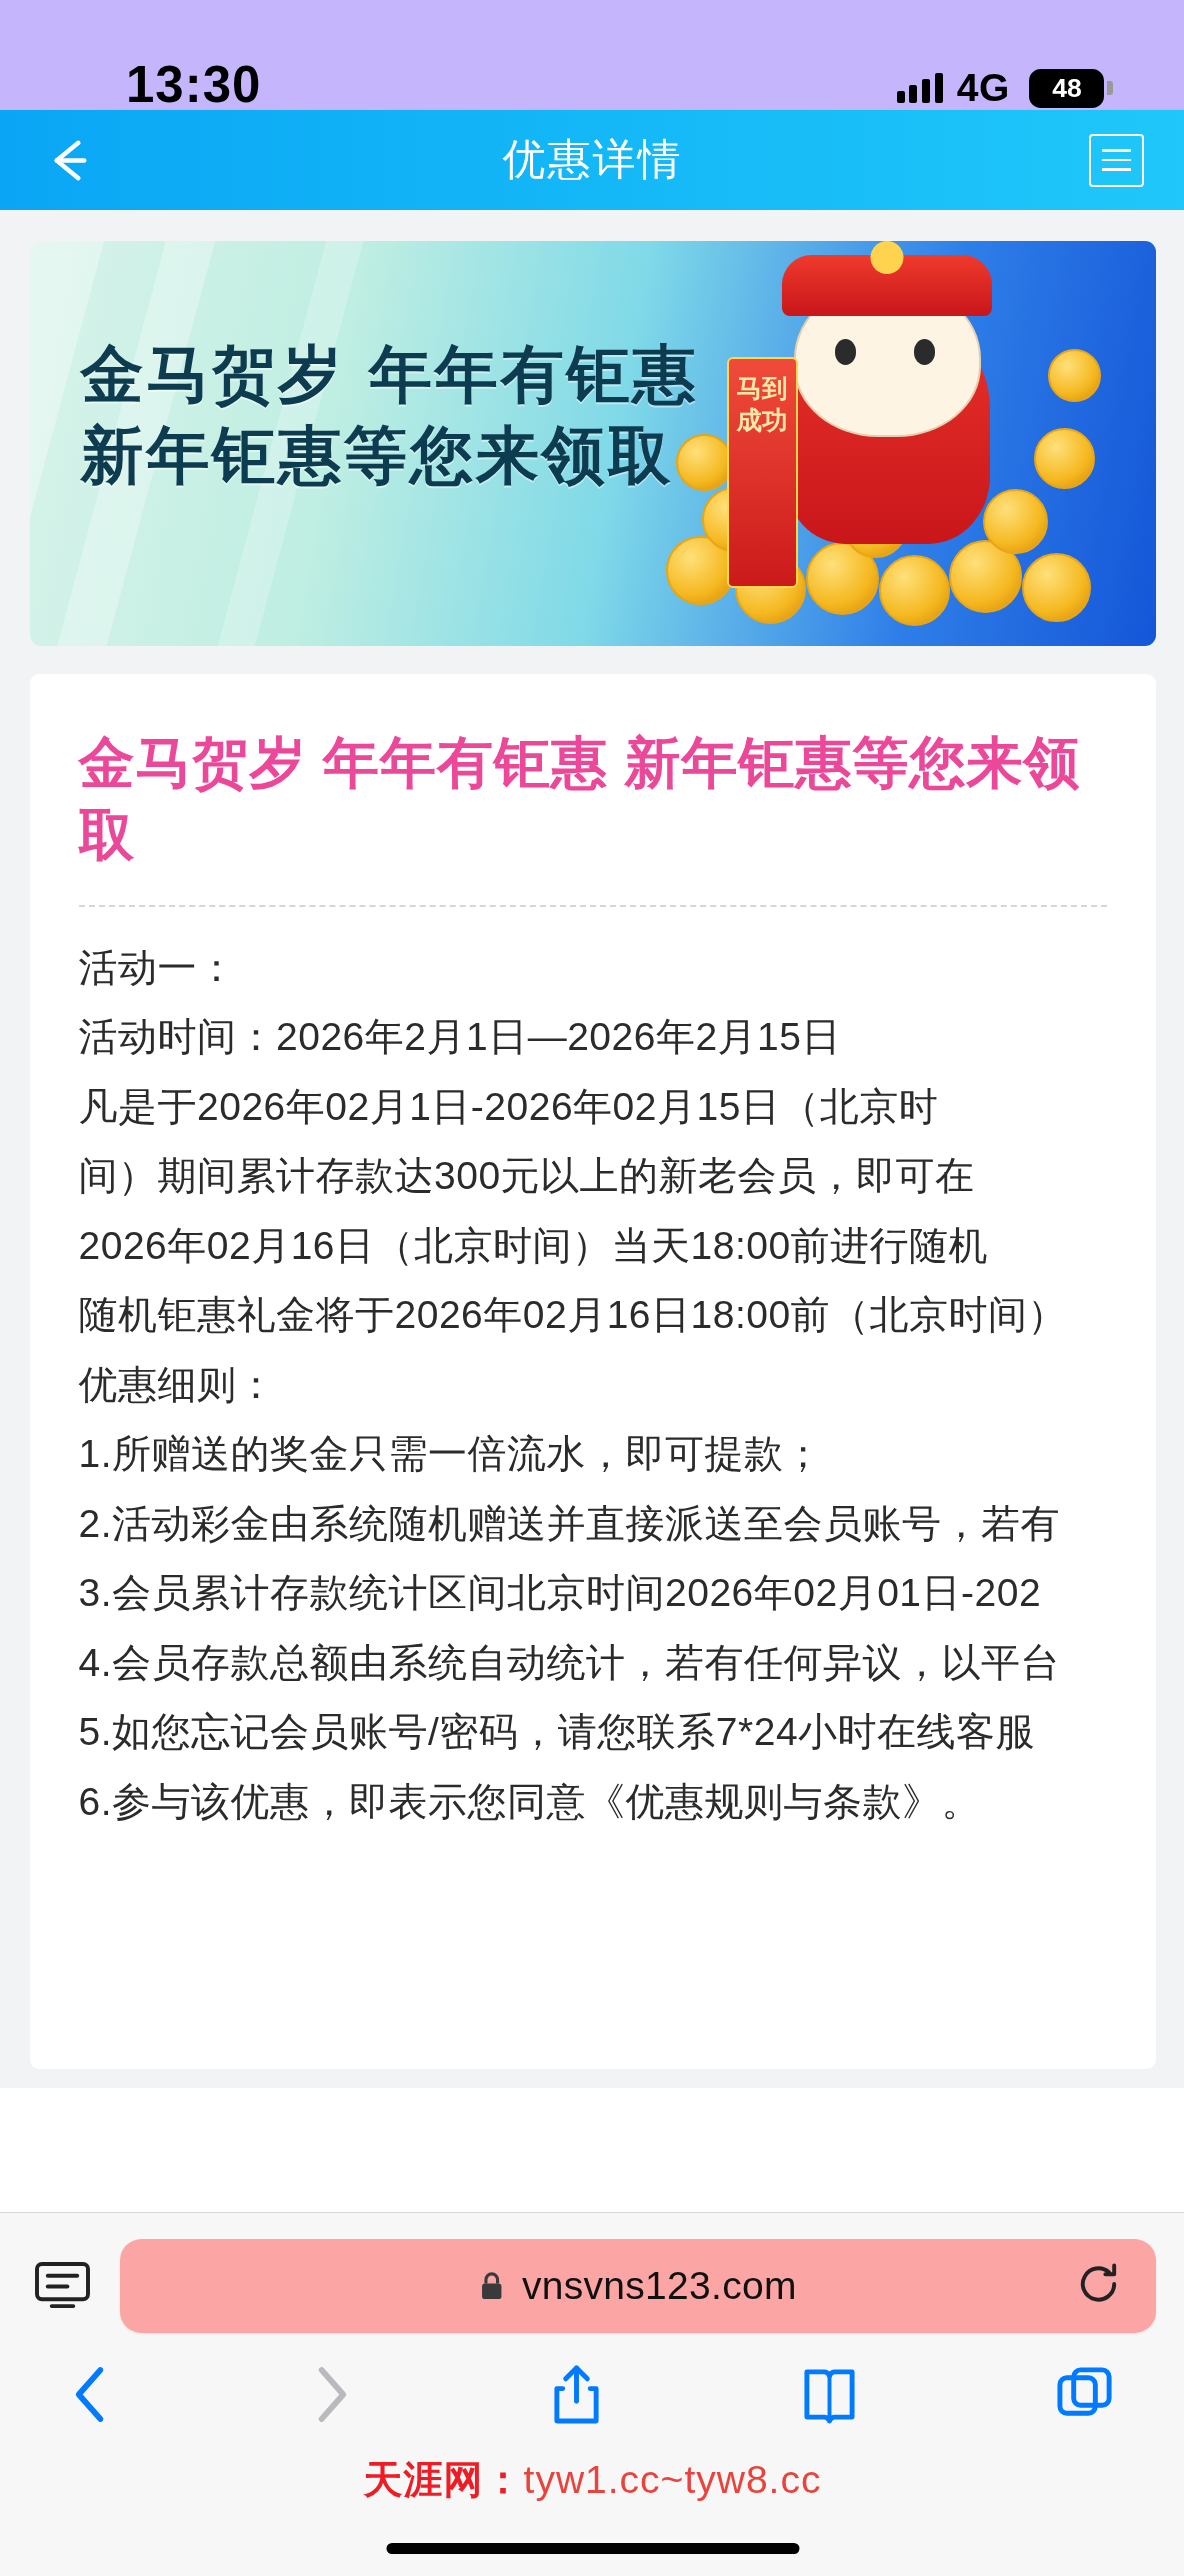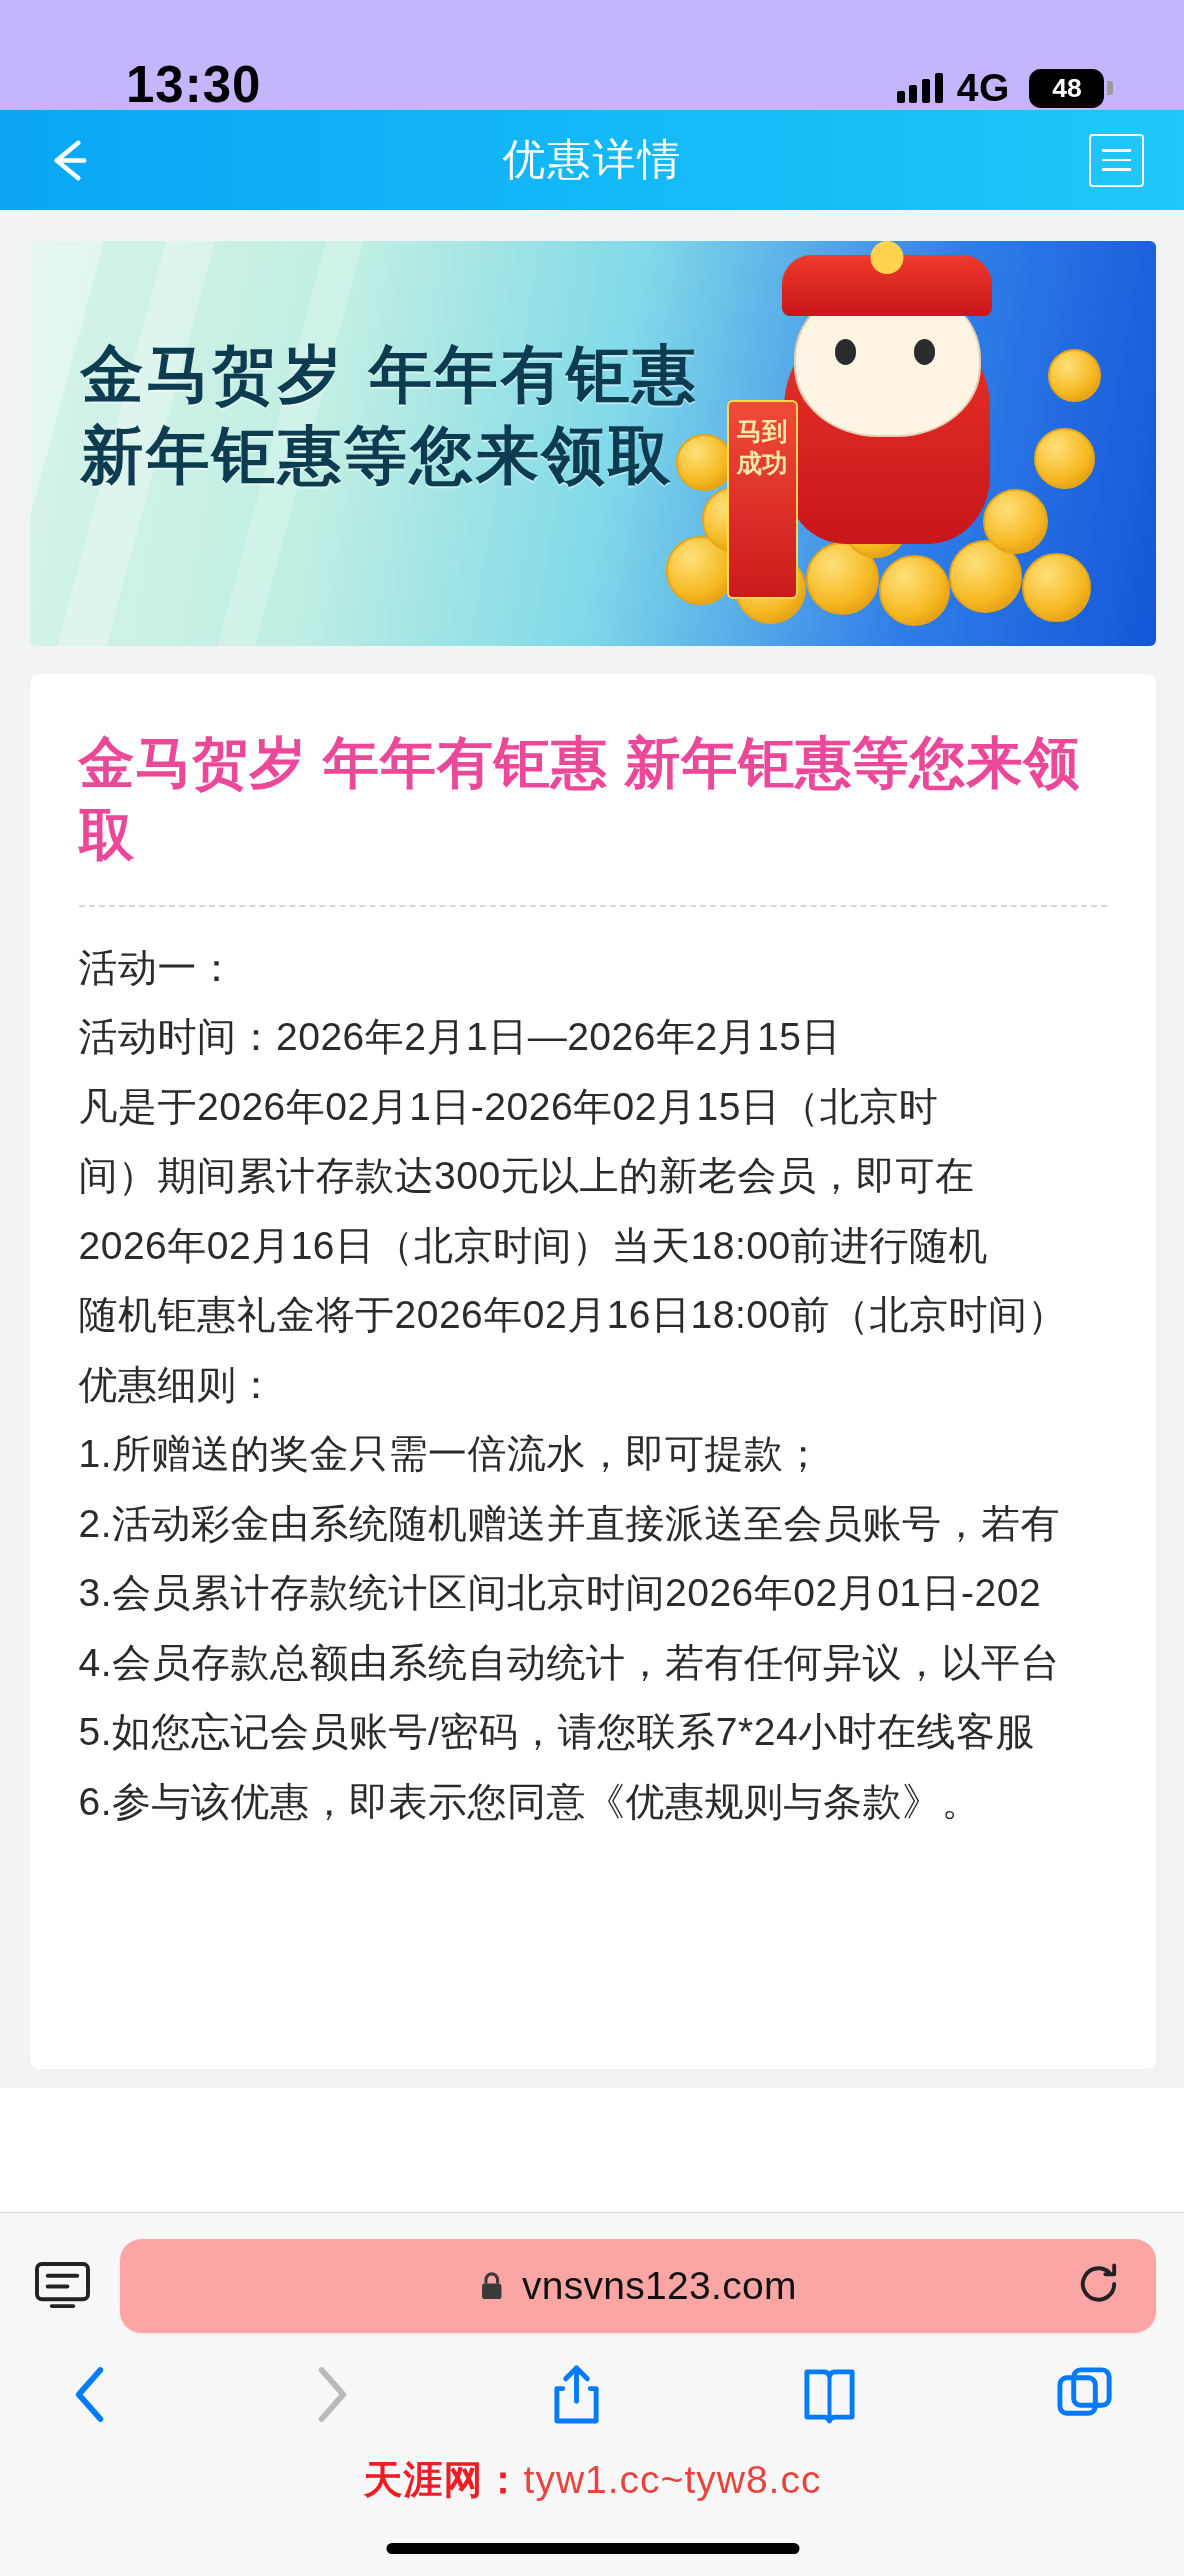--- a/index.html
+++ b/index.html
@@ -117,21 +117,21 @@
     background: #f2f3f5;
     padding: 31px 29.5px 0 29.5px;
     height: 1878px;
     overflow: hidden;
   }
 
   
   .banner {
     width: 100%;
     height: 405px;
-    border-radius: 6px;
+    border-radius: 11px;
     overflow: hidden;
     position: relative;
     background: linear-gradient(100deg, #d8f3ea 0%, #bfeee2 28%, #7fd9e8 52%, #2f7fe8 78%, #1456d8 100%);
   }
   .banner-diag {
     position: absolute;
     inset: 0;
     background:
       linear-gradient(105deg, rgba(255,255,255,0.35) 0 6%, transparent 6% 11%,
                       rgba(255,255,255,0.30) 11% 15%, transparent 15% 24%,
@@ -200,31 +200,30 @@
     width: 21.6px; height: 25.5px;
     background: #2b2b2b;
     border-radius: 50%;
     top: 98px;
   }
   .mascot-eye.l { left: 198px; }
   .mascot-eye.r { left: 277px; }
   .mascot-scroll {
     position: absolute;
     left: 90px; top: 116px;
-    width: 71px; height: 199px;
+    width: 71px; height: 231px;
     background: linear-gradient(180deg, #f04b3a, #cc1a1b);
     border-radius: 5.9px;
     border: 2.9px solid #ffd84d;
     color: #ffe9a8;
     font-size: 25.5px;
     text-align: center;
     padding-top: 13.8px;
     line-height: 1.25;
     font-weight: 700;
-    margin-top: 43px;
   }
 
   
   .content-card {
     margin-top: 27.5px;
     background: #ffffff;
     border-radius: 9.8px;
     padding: 53px 49px 39px 49px;
     height: 1395px;
     overflow: hidden;

